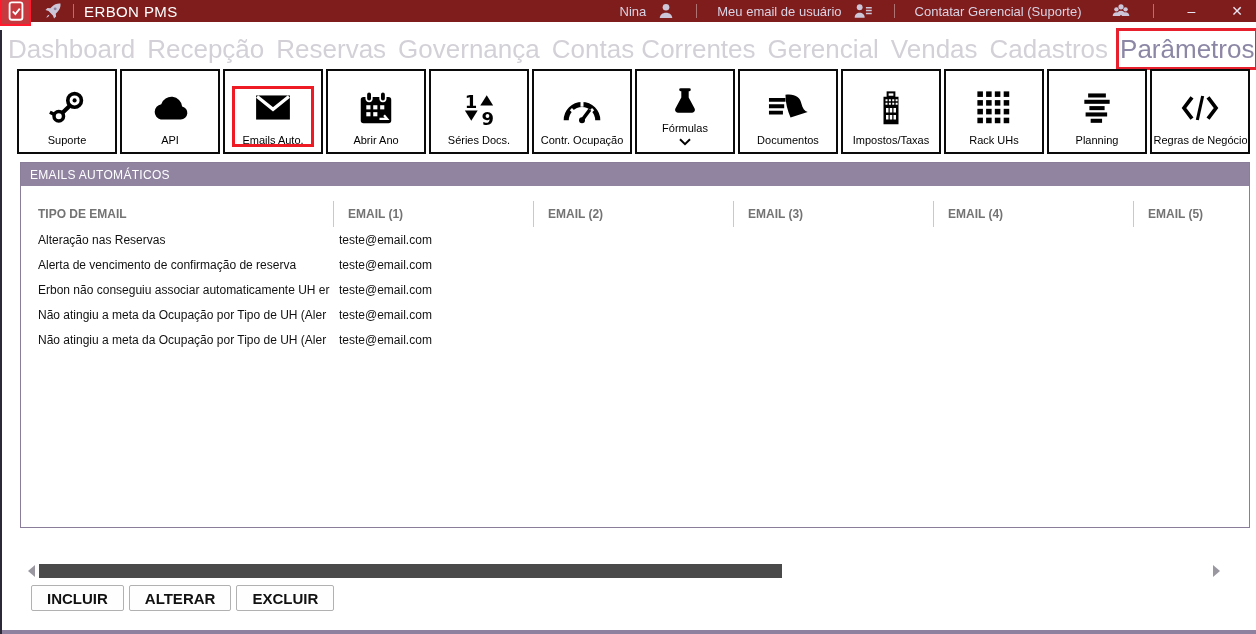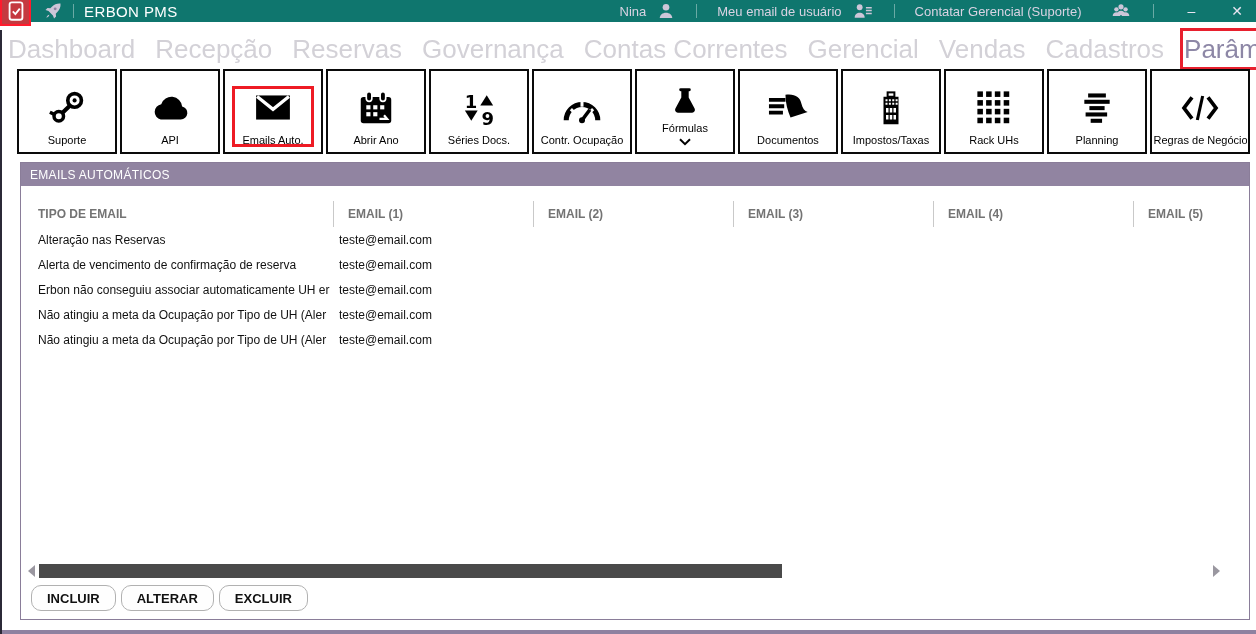--- a/index.html
+++ b/index.html
@@ -4,56 +4,56 @@
 <style>
   * { margin:0; padding:0; box-sizing:border-box; }
   html,body { width:1256px; height:634px; }
   body {
     position:relative; overflow:hidden; background:#fff;
     font-family:"Liberation Sans", sans-serif;
   }
   
   .titlebar {
     position:absolute; top:0; left:0; right:0; height:22px;
-    background:#0f766e; display:flex; align-items:center; color:#ded8e8;
+    background:#7f1d1d; display:flex; align-items:center; color:#ded8e8;
   }
   .appicon-box {
     width:31px; height:30px; border:2px solid #ff1b2d; background:#c5393f;
     display:flex; align-items:center; justify-content:center; flex:0 0 auto;
   }
   .rocket { margin-left:12px; display:flex; }
   .tsep { width:1px; height:14px; background:rgba(255,255,255,.38); margin:0 10px; flex:0 0 auto; }
   .apptitle { font-size:15px; color:#ffffff; letter-spacing:.4px; }
   .t-right { margin-left:auto; display:flex; align-items:center; gap:10px; font-size:13px; color:#d9d3e3; }
   .t-ic { display:flex; }
   .grp { margin-left:18px; }
   .win-btn { padding:0 13px; font-size:14px; color:#eae5f2; cursor:default; }
   
   .nav {
     position:absolute; top:30px; left:0; right:0; height:37px; background:#fff;
-    display:flex; align-items:center; padding-left:8px; gap:20px;
+    display:flex; align-items:center; padding-left:8px; gap:12px;
     font-size:26px; color:#d3d1d7; white-space:nowrap;
   }
   .nav-item { line-height:34px; }
   .nav-item.selected { color:#8d87a6; outline:3px solid #e8202e; outline-offset:1px; }
   .left-edge { position:absolute; left:0; top:30px; bottom:0; width:2px; background:#2b2937; z-index:9; }
   
   .toolbar { position:absolute; top:69px; left:17px; display:flex; gap:3px; }
   .tb-btn {
     width:100px; height:85px; border:2px solid #0a0a0a; background:#fff; position:relative;
     display:flex; flex-direction:column; align-items:center; justify-content:flex-end;
     padding:10px 2px 6px; cursor:pointer;
   }
   .tb-icon { flex:1; display:flex; align-items:center; justify-content:center; }
   .tb-label { font-size:11px; color:#000; white-space:nowrap; overflow:hidden; max-width:93px; }
   .tb-chev { margin-top:4px; display:flex; }
   .tb-highlight { position:absolute; left:7px; right:7px; top:15px; bottom:5px; border:3px solid #ee1b24; pointer-events:none; }
   
   .panel {
-    position:absolute; left:20px; top:162px; width:1230px; height:458px;
+    position:absolute; left:20px; top:162px; width:1230px; height:366px;
     border:1px solid #8a7d99; background:#fff;
   }
   .panel-header {
     height:23px; background:#9184a1; color:#fff; font-size:12px;
     display:flex; align-items:center; padding-left:9px; letter-spacing:.3px;
   }
   .grid-header {
     position:absolute; top:38px; left:0; right:1px; height:26px;
     display:grid; grid-template-columns:312px 200px 200px 200px 200px auto;
     font-size:12px; font-weight:bold; color:#737373;
@@ -74,22 +74,22 @@
     border-top:6px solid transparent; border-bottom:6px solid transparent; border-right:7px solid #9a97a0;
   }
   .sb-arrow-right {
     position:absolute; right:29px; top:1px; width:0; height:0;
     border-top:6px solid transparent; border-bottom:6px solid transparent; border-left:7px solid #9a97a0;
   }
   .sb-thumb { position:absolute; left:18px; top:0; width:743px; height:14px; background:#4a4a4a; }
   
   .panel-buttons { position:absolute; top:422px; left:10px; display:flex; gap:5px; }
   .pbtn {
-    height:26px; padding:0 15px; background:#fefefe; border:1px solid #b1b1b1; border-radius:10px;
-    font-family:inherit; font-size:13px; font-weight:bold; color:#111;
+    height:26px; padding:0 15px; background:#fefefe; border:1px solid #b1b1b1; border-radius:2px;
+    font-family:inherit; font-size:15px; font-weight:bold; color:#111;
     display:flex; align-items:center; cursor:pointer;
   }
   .bottom-strip { position:absolute; left:0; right:0; bottom:0; height:4px; background:#8e81a0; }
 </style>
 </head>
 <body>
 
 <div class="titlebar">
   <div class="appicon-box">
     <span style="display:flex">

